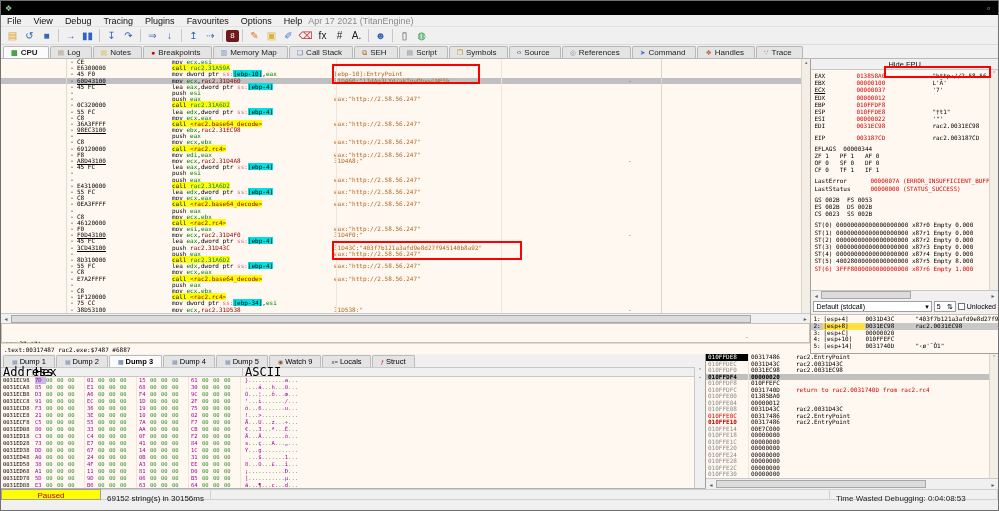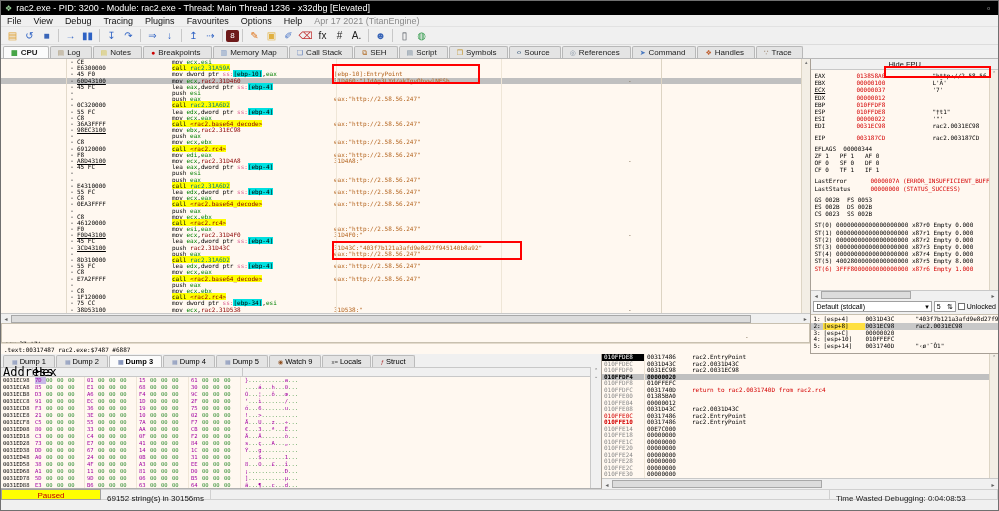--- a/index.html
+++ b/index.html
@@ -7,21 +7,21 @@
   .win { position:relative; width:999px; height:511px; background:#F0F0F0; border:1px solid #707070; overflow:hidden; }
 
   
   .titlebar { height:14px; background:#000; color:#fff; display:flex; align-items:center; font-size:9px; padding:0 4px; }
   .appicon { color:#9ad29a; margin-right:4px; font-size:8px; }
   .wctl { margin-left:auto; color:#ddd; font-size:8px; letter-spacing:4px; }
 
   
   .menubar { height:12px; background:#F0F0F0; display:flex; align-items:center; font-size:9px; color:#111; border-bottom:1px solid #E2E2E2; }
   .menubar .mi { padding:0 6px; cursor:default; }
-  .menubar .mdate { color:#8a8a8a; margin-left:6px; }
+  .menubar .mdate { color:#8a8a8a; margin-left:0; }
 
   
   .toolbar { height:18px; display:flex; align-items:center; padding-left:3px; background:#F0F0F0; border-bottom:1px solid #DCDCDC; }
   .tbtn { width:17px; height:15px; display:flex; align-items:center; justify-content:center; font-size:10px; line-height:15px; border-radius:2px; }
   .tsep { width:1px; height:13px; background:#C8C8C8; margin:0 3px; }
   .tb-8ball { background:#6e1a1a; color:#fff !important; font-size:8px; width:13px; height:12px; border-radius:2px; }
 
   
   .tabbar { height:13px; display:flex; align-items:flex-end; background:#F0F0F0; padding-left:2px; font-size:8px; }
   .tab { display:flex; align-items:center; gap:3px; padding:1px 10px 1px 7px; border:1px solid #B8B8B8; border-bottom:none; background:#E4E4E4; color:#222; height:12px; margin-right:1px; border-radius:2px 2px 0 0; }
@@ -79,21 +79,21 @@
   .spin { width:22px; background:#fff; border:1px solid #A0A0A0; height:11px; line-height:9px; padding:0 2px; display:flex; justify-content:space-between; }
   .chk { display:flex; align-items:center; gap:2px; }
   .chkbox { width:7px; height:7px; border:1px solid #707070; background:#fff; }
   .args { position:absolute; top:255px; left:0; right:0; bottom:0; background:#FFF8F0; border-top:1px solid #C8C0B0; font-size:6px; padding-top:1px; }
   .arow { display:flex; height:6.8px; line-height:6.8px; white-space:pre; padding-left:2px; }
   .arow.sel { background:#C8C8C8; }
   .an { width:10px; flex:none; } .ao { width:42px; flex:none; } .ao.y { background:#FFE040; } .av { width:50px; flex:none; }
 
   
   .bottom { height:135px; display:flex; border-top:1px solid #A8A096; }
-  .dump-pane { position:relative; width:601px; background:#FFF8F0; border-right:1px solid #A8A096; }
+  .dump-pane { position:relative; width:705px; background:#FFF8F0; border-right:1px solid #A8A096; }
   .dump-tabs { height:13px; display:flex; align-items:flex-end; background:#F0F0F0; padding-left:2px; font-size:7.5px; }
   .dtab { display:flex; align-items:center; gap:2px; padding:0 8px; border:1px solid #BBB; border-bottom:none; background:#E4E4E4; height:12px; margin-right:1px; border-radius:2px 2px 0 0; }
   .dtab.active { background:#FBFBFB; font-weight:bold; }
   .dump-header { height:10px; display:flex; background:#F0F0F0; border-top:1px solid #C8C8C8; border-bottom:1px solid #C8C8C8; font-size:12px; line-height:9px; }
   .dh-addr { width:32px; padding-left:2px; border-right:1px solid #C8C8C8; }
   .dh-hex { width:210px; padding-left:2px; border-right:1px solid #C8C8C8; }
   .dh-ascii { flex:1; padding-left:2px; }
   .hrows { position:absolute; top:23px; left:0; right:11px; bottom:0; overflow:hidden; font-size:5.5px; }
   .hrow { display:flex; height:7px; line-height:7px; white-space:pre; }
   .ha { width:32px; padding-left:2px; flex:none; color:#000; }
@@ -137,21 +137,20 @@
   
   .redbox { position:absolute; border:2px solid #F00; pointer-events:none; }
 </style>
 </head>
 <body>
 
 <div class="win">
 
   <div class="titlebar">
     <span class="appicon">❖</span>
-    <span>rac2.exe - PID: 3200 - Module: rac2.exe - Thread: Main Thread 1236 - x32dbg [Elevated]</span>
     <span class="wctl">▫</span>
   </div>
 
   <div class="menubar" id="menubar">
       <span class="mi">File</span>
       <span class="mi">View</span>
       <span class="mi">Debug</span>
       <span class="mi">Tracing</span>
       <span class="mi">Plugins</span>
       <span class="mi">Favourites</span>
@@ -411,20 +410,21 @@
             <span>Locals</span>
           </div>
           <div class="dtab">
             <span style="color: rgb(176, 48, 48); font-size: 6px;">ƒ</span>
             <span>Struct</span>
           </div>
         </div>
       <div class="dump-header mono">
         <span class="dh-addr">Address</span>
         <span class="dh-hex">Hex</span>
+        <span class="dh-ascii">ASCII</span>
       </div>
       <div class="hrows mono" id="hrows">
           <div class="hrow"><span class="ha">0031EC98</span><span class="hgrp"><span class="hb nz selb">7D</span><span class="hb z">00</span><span class="hb z">00</span><span class="hb z">00</span></span><span class="hgrp"><span class="hb nz">01</span><span class="hb z">00</span><span class="hb z">00</span><span class="hb z">00</span></span><span class="hgrp"><span class="hb nz">15</span><span class="hb z">00</span><span class="hb z">00</span><span class="hb z">00</span></span><span class="hgrp"><span class="hb nz">61</span><span class="hb z">00</span><span class="hb z">00</span><span class="hb z">00</span></span><span class="hasc"><span class="ac-c">}</span><span class="ac-z">.</span><span class="ac-z">.</span><span class="ac-z">.</span><span class="ac-z">.</span><span class="ac-z">.</span><span class="ac-z">.</span><span class="ac-z">.</span><span class="ac-z">.</span><span class="ac-z">.</span><span class="ac-z">.</span><span class="ac-z">.</span><span class="ac-c">a</span><span class="ac-z">.</span><span class="ac-z">.</span><span class="ac-z">.</span></span></div>
           <div class="hrow"><span class="ha">0031ECA8</span><span class="hgrp"><span class="hb nz">85</span><span class="hb z">00</span><span class="hb z">00</span><span class="hb z">00</span></span><span class="hgrp"><span class="hb nz">E1</span><span class="hb z">00</span><span class="hb z">00</span><span class="hb z">00</span></span><span class="hgrp"><span class="hb nz">68</span><span class="hb z">00</span><span class="hb z">00</span><span class="hb z">00</span></span><span class="hgrp"><span class="hb nz">30</span><span class="hb z">00</span><span class="hb z">00</span><span class="hb z">00</span></span><span class="hasc"><span class="ac-z">.</span><span class="ac-z">.</span><span class="ac-z">.</span><span class="ac-z">.</span><span class="ac-c">á</span><span class="ac-z">.</span><span class="ac-z">.</span><span class="ac-z">.</span><span class="ac-c">h</span><span class="ac-z">.</span><span class="ac-z">.</span><span class="ac-z">.</span><span class="ac-c">0</span><span class="ac-z">.</span><span class="ac-z">.</span><span class="ac-z">.</span></span></div>
           <div class="hrow"><span class="ha">0031ECB8</span><span class="hgrp"><span class="hb nz">D3</span><span class="hb z">00</span><span class="hb z">00</span><span class="hb z">00</span></span><span class="hgrp"><span class="hb nz">A6</span><span class="hb z">00</span><span class="hb z">00</span><span class="hb z">00</span></span><span class="hgrp"><span class="hb nz">F4</span><span class="hb z">00</span><span class="hb z">00</span><span class="hb z">00</span></span><span class="hgrp"><span class="hb nz">9C</span><span class="hb z">00</span><span class="hb z">00</span><span class="hb z">00</span></span><span class="hasc"><span class="ac-c">Ó</span><span class="ac-z">.</span><span class="ac-z">.</span><span class="ac-z">.</span><span class="ac-c">¦</span><span class="ac-z">.</span><span class="ac-z">.</span><span class="ac-z">.</span><span class="ac-c">ô</span><span class="ac-z">.</span><span class="ac-z">.</span><span class="ac-z">.</span><span class="ac-c">œ</span><span class="ac-z">.</span><span class="ac-z">.</span><span class="ac-z">.</span></span></div>
           <div class="hrow"><span class="ha">0031ECC8</span><span class="hgrp"><span class="hb nz">91</span><span class="hb z">00</span><span class="hb z">00</span><span class="hb z">00</span></span><span class="hgrp"><span class="hb nz">EC</span><span class="hb z">00</span><span class="hb z">00</span><span class="hb z">00</span></span><span class="hgrp"><span class="hb nz">1D</span><span class="hb z">00</span><span class="hb z">00</span><span class="hb z">00</span></span><span class="hgrp"><span class="hb nz">2F</span><span class="hb z">00</span><span class="hb z">00</span><span class="hb z">00</span></span><span class="hasc"><span class="ac-c">‘</span><span class="ac-z">.</span><span class="ac-z">.</span><span class="ac-z">.</span><span class="ac-c">ì</span><span class="ac-z">.</span><span class="ac-z">.</span><span class="ac-z">.</span><span class="ac-z">.</span><span class="ac-z">.</span><span class="ac-z">.</span><span class="ac-z">.</span><span class="ac-c">/</span><span class="ac-z">.</span><span class="ac-z">.</span><span class="ac-z">.</span></span></div>
           <div class="hrow"><span class="ha">0031ECD8</span><span class="hgrp"><span class="hb nz">F3</span><span class="hb z">00</span><span class="hb z">00</span><span class="hb z">00</span></span><span class="hgrp"><span class="hb nz">36</span><span class="hb z">00</span><span class="hb z">00</span><span class="hb z">00</span></span><span class="hgrp"><span class="hb nz">19</span><span class="hb z">00</span><span class="hb z">00</span><span class="hb z">00</span></span><span class="hgrp"><span class="hb nz">75</span><span class="hb z">00</span><span class="hb z">00</span><span class="hb z">00</span></span><span class="hasc"><span class="ac-c">ó</span><span class="ac-z">.</span><span class="ac-z">.</span><span class="ac-z">.</span><span class="ac-c">6</span><span class="ac-z">.</span><span class="ac-z">.</span><span class="ac-z">.</span><span class="ac-z">.</span><span class="ac-z">.</span><span class="ac-z">.</span><span class="ac-z">.</span><span class="ac-c">u</span><span class="ac-z">.</span><span class="ac-z">.</span><span class="ac-z">.</span></span></div>
           <div class="hrow"><span class="ha">0031ECE8</span><span class="hgrp"><span class="hb nz">21</span><span class="hb z">00</span><span class="hb z">00</span><span class="hb z">00</span></span><span class="hgrp"><span class="hb nz">3E</span><span class="hb z">00</span><span class="hb z">00</span><span class="hb z">00</span></span><span class="hgrp"><span class="hb nz">10</span><span class="hb z">00</span><span class="hb z">00</span><span class="hb z">00</span></span><span class="hgrp"><span class="hb nz">02</span><span class="hb z">00</span><span class="hb z">00</span><span class="hb z">00</span></span><span class="hasc"><span class="ac-c">!</span><span class="ac-z">.</span><span class="ac-z">.</span><span class="ac-z">.</span><span class="ac-c">&gt;</span><span class="ac-z">.</span><span class="ac-z">.</span><span class="ac-z">.</span><span class="ac-z">.</span><span class="ac-z">.</span><span class="ac-z">.</span><span class="ac-z">.</span><span class="ac-z">.</span><span class="ac-z">.</span><span class="ac-z">.</span><span class="ac-z">.</span></span></div>
           <div class="hrow"><span class="ha">0031ECF8</span><span class="hgrp"><span class="hb nz">C5</span><span class="hb z">00</span><span class="hb z">00</span><span class="hb z">00</span></span><span class="hgrp"><span class="hb nz">55</span><span class="hb z">00</span><span class="hb z">00</span><span class="hb z">00</span></span><span class="hgrp"><span class="hb nz">7A</span><span class="hb z">00</span><span class="hb z">00</span><span class="hb z">00</span></span><span class="hgrp"><span class="hb nz">F7</span><span class="hb z">00</span><span class="hb z">00</span><span class="hb z">00</span></span><span class="hasc"><span class="ac-c">Å</span><span class="ac-z">.</span><span class="ac-z">.</span><span class="ac-z">.</span><span class="ac-c">U</span><span class="ac-z">.</span><span class="ac-z">.</span><span class="ac-z">.</span><span class="ac-c">z</span><span class="ac-z">.</span><span class="ac-z">.</span><span class="ac-z">.</span><span class="ac-c">÷</span><span class="ac-z">.</span><span class="ac-z">.</span><span class="ac-z">.</span></span></div>
           <div class="hrow"><span class="ha">0031ED08</span><span class="hgrp"><span class="hb nz">80</span><span class="hb z">00</span><span class="hb z">00</span><span class="hb z">00</span></span><span class="hgrp"><span class="hb nz">33</span><span class="hb z">00</span><span class="hb z">00</span><span class="hb z">00</span></span><span class="hgrp"><span class="hb nz">AA</span><span class="hb z">00</span><span class="hb z">00</span><span class="hb z">00</span></span><span class="hgrp"><span class="hb nz">CB</span><span class="hb z">00</span><span class="hb z">00</span><span class="hb z">00</span></span><span class="hasc"><span class="ac-c">€</span><span class="ac-z">.</span><span class="ac-z">.</span><span class="ac-z">.</span><span class="ac-c">3</span><span class="ac-z">.</span><span class="ac-z">.</span><span class="ac-z">.</span><span class="ac-c">ª</span><span class="ac-z">.</span><span class="ac-z">.</span><span class="ac-z">.</span><span class="ac-c">Ë</span><span class="ac-z">.</span><span class="ac-z">.</span><span class="ac-z">.</span></span></div>

